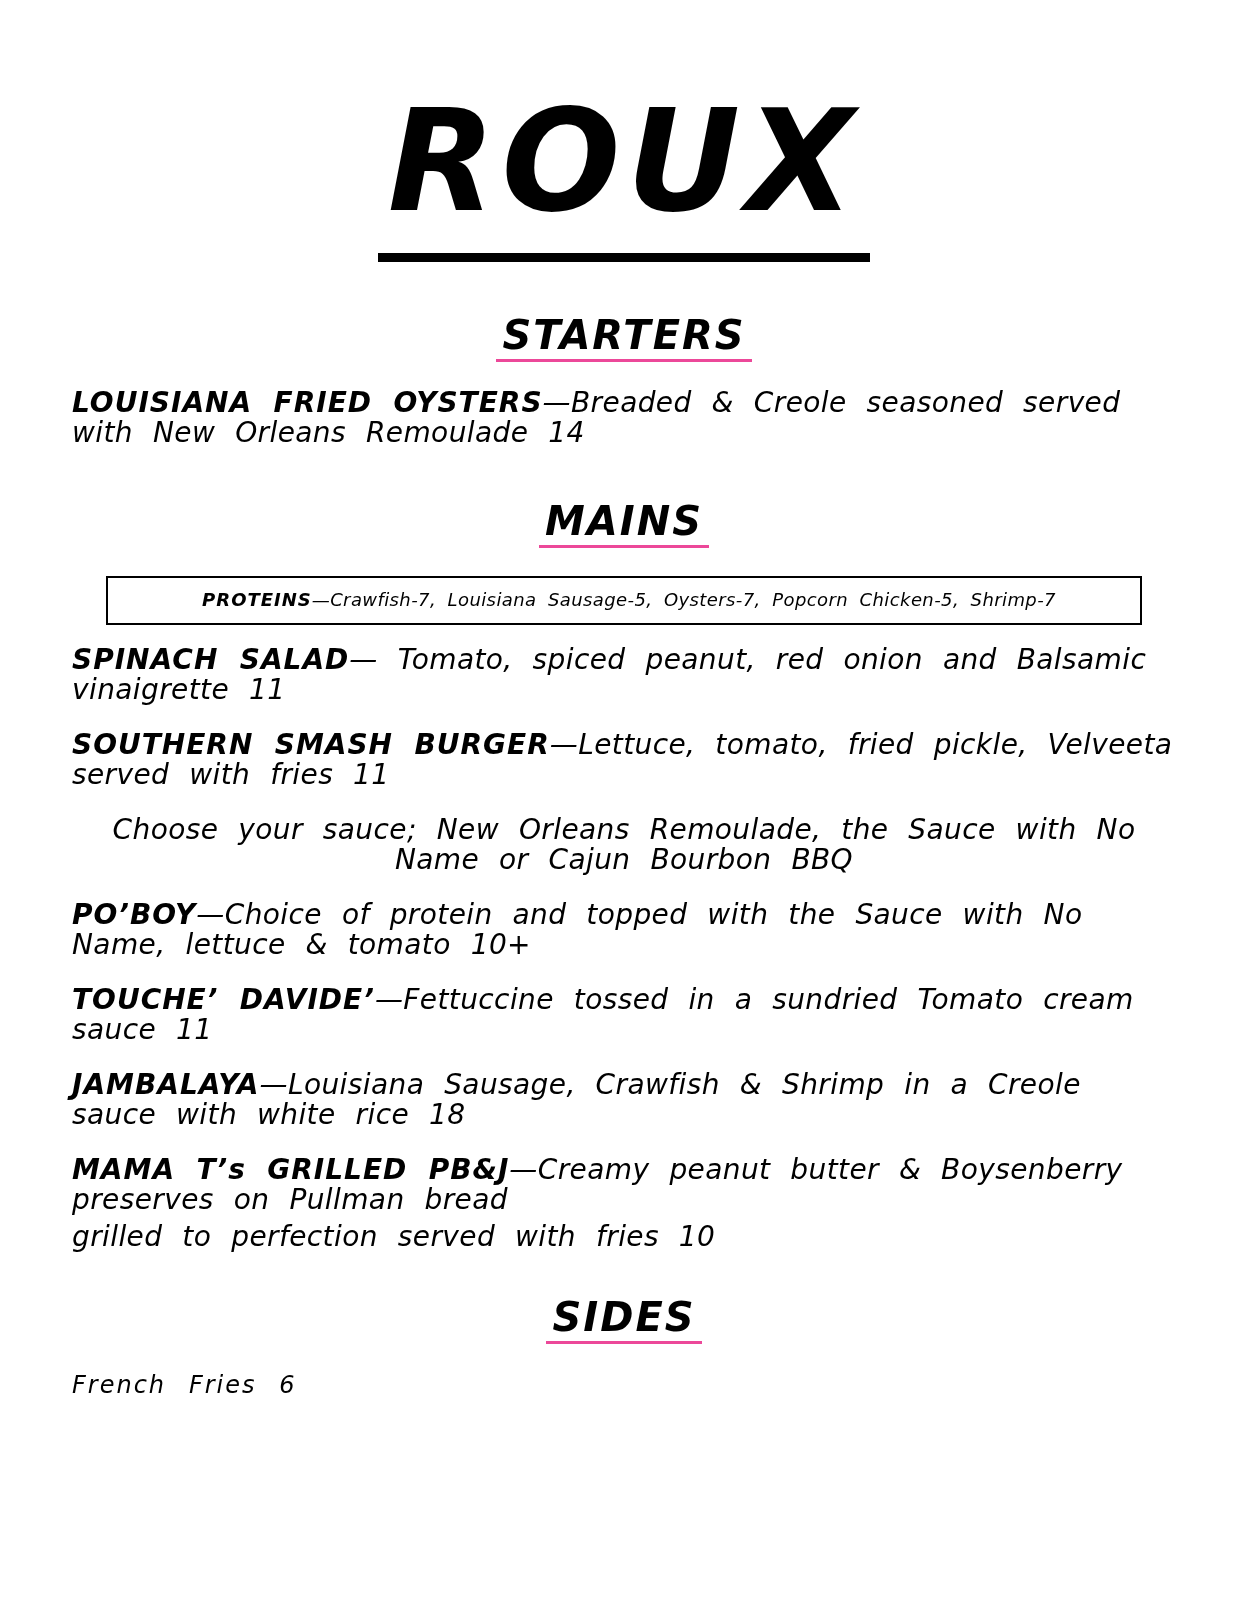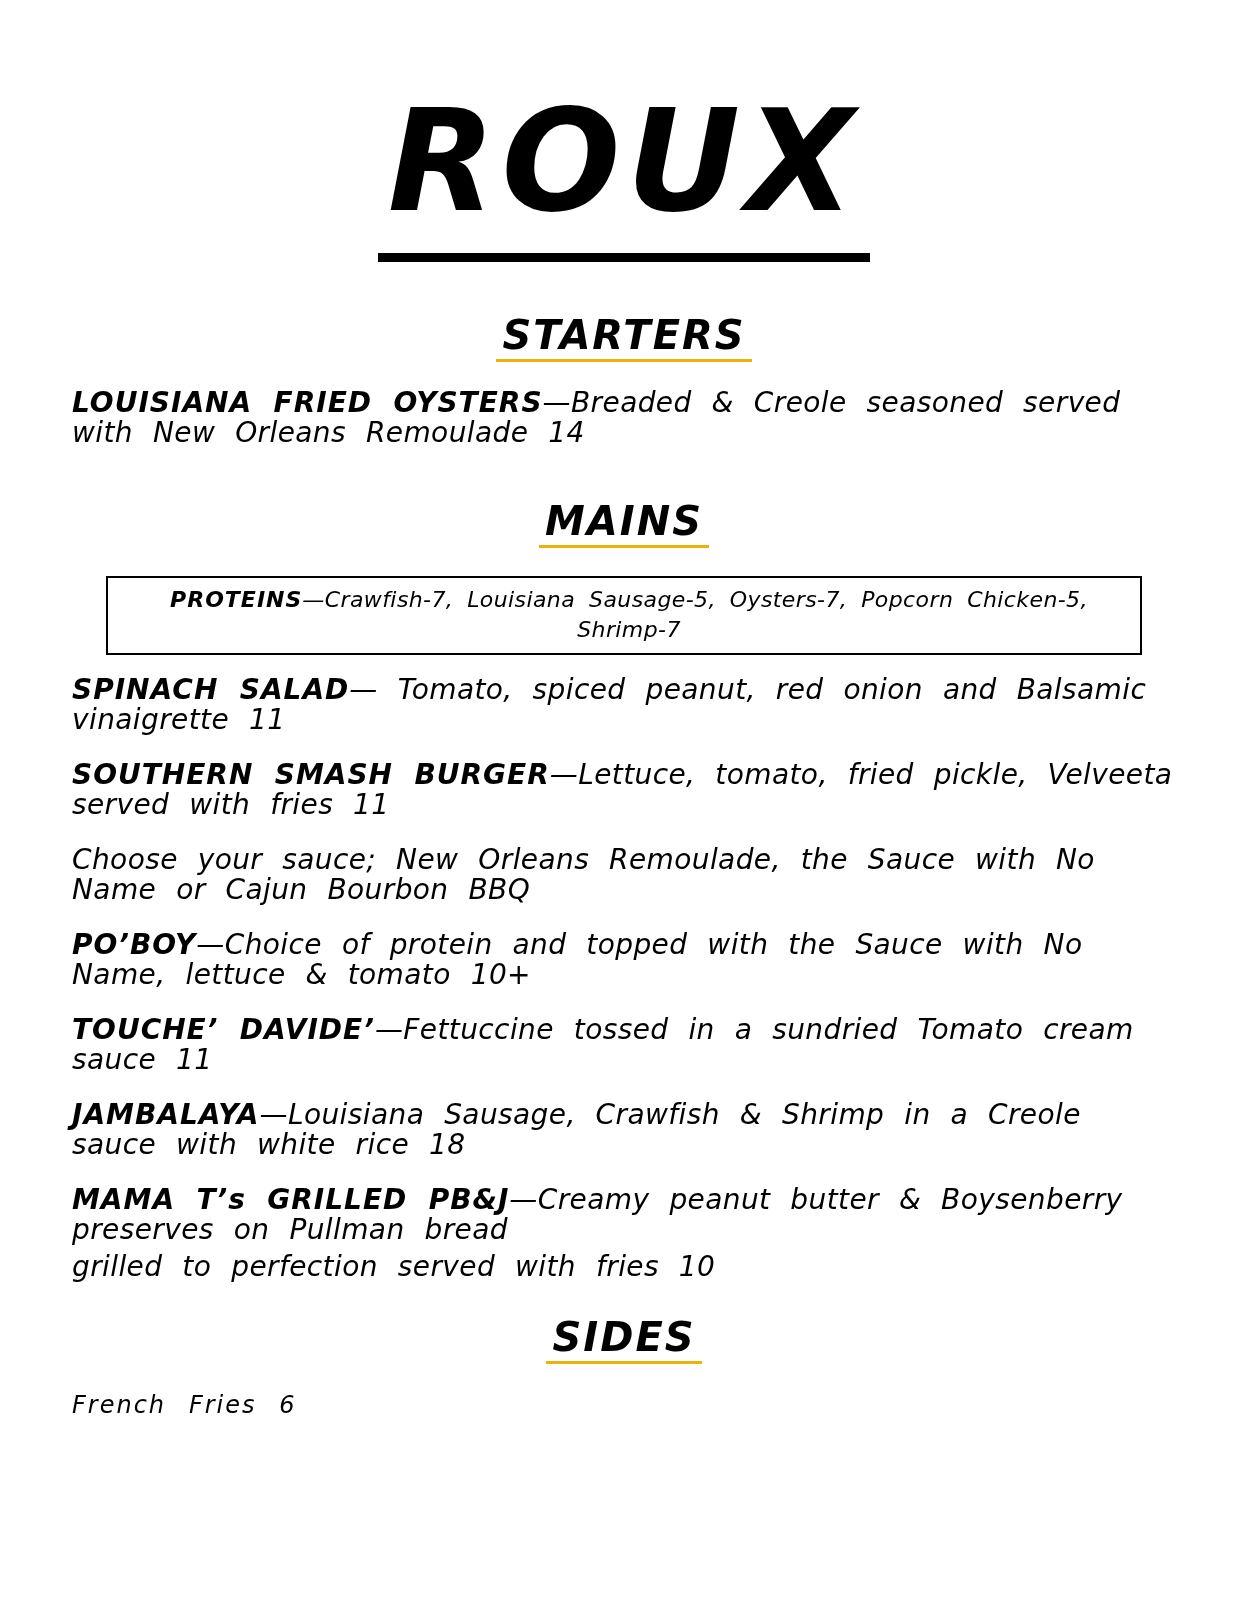--- a/index.html
+++ b/index.html
@@ -26,52 +26,52 @@
     padding: 0 10px 16px 10px;
   }
 
   
   .section-heading-wrap { text-align: center; }
   .section-heading {
     display: inline-block;
     font-size: 40px;
     line-height: 1.15;
     letter-spacing: 2px;
-    border-bottom: 3px solid #eab308;
+    border-bottom: 3px solid #ec4899;
     padding: 0 6px 1px 6px;
   }
 
   
   .menu-item {
     font-size: 28px;
     line-height: 30px;
     word-spacing: 0.38em;
     letter-spacing: 0.4px;
     margin-bottom: 25px;
   }
   .item-name { font-weight: 700; letter-spacing: 1px; }
-  .item-note { margin-top: 25px; }
+  .item-note { margin-top: 25px; text-align: center; }
   .item-cont { margin-top: 7px; }
 
   .starters .section-heading-wrap { margin-bottom: 26px; }
   .starters .menu-item { margin-bottom: 14px; }
   .starters { margin-bottom: 50px; }
 
   .mains .section-heading-wrap { margin-bottom: 28px; }
   .proteins-box {
     border: 2px solid #000;
     margin: 0 34px 20px 34px;
     padding: 7px 10px 8px 20px;
     text-align: center;
-    font-size: 22px;
+    font-size: 18px;
     line-height: 30px;
     word-spacing: 0.3em;
     letter-spacing: 0.4px;
   }
-  .mains { margin-bottom: 32px; }
+  .mains { margin-bottom: 42px; }
 
   .sides .section-heading-wrap { margin-bottom: 26px; }
   .side-item {
     font-size: 24px;
     line-height: 30px;
     letter-spacing: 2px;
     word-spacing: 0.55em;
     margin-bottom: 30px;
   }
 </style>

